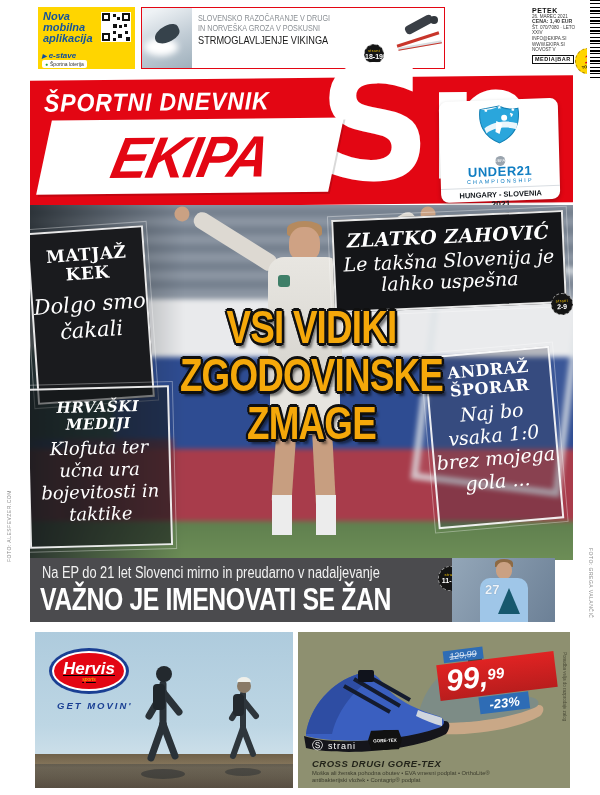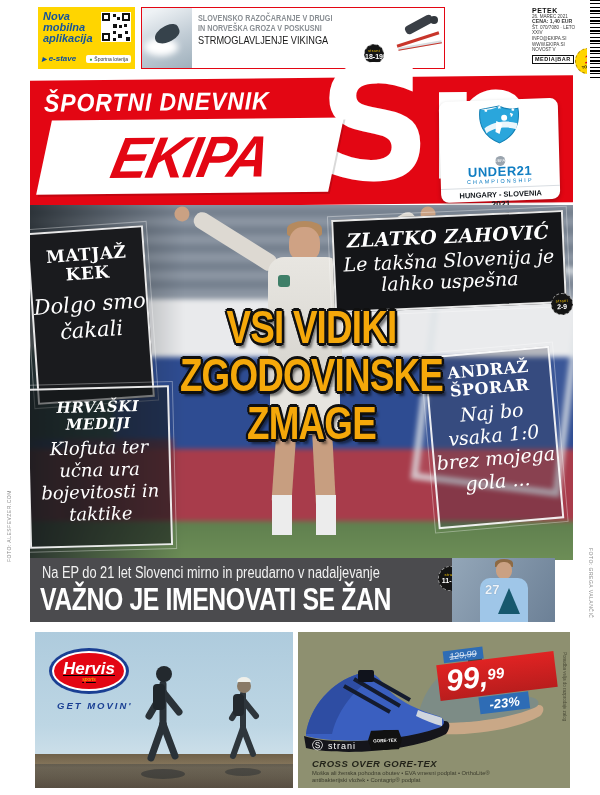--- a/index.html
+++ b/index.html
@@ -6,32 +6,32 @@
   html,body { background:#ffffff; }
   body { font-family:"Liberation Sans", sans-serif; width:600px; height:795px; position:relative; overflow:hidden; }
   .abs { position:absolute; }
   .cx { display:block; transform:scaleX(.8); transform-origin:50% 50%; white-space:nowrap; }
   .cxl { display:block; transform:scaleX(.8); transform-origin:0 50%; white-space:nowrap; }
 
   
   .promo { left:38px; top:7px; width:97px; height:62px; background:#ffd500; padding:4px 5px; }
   .promo-title { color:#14549c; font-weight:bold; font-size:11px; line-height:11px; width:58px; font-style:italic; }
   .qr { position:absolute; right:4px; top:5px; width:30px; height:30px; background:#fff; }
-  .promo-logos { position:absolute; left:4px; right:4px; bottom:3px; height:15px; display:flex; align-items:center; justify-content:space-between; }
+  .promo-logos { position:absolute; left:4px; right:4px; bottom:3px; height:15px; display:flex; align-items:flex-start; justify-content:space-between;flex-direction:column; }
   .estave { color:#0d4da1; font-weight:bold; font-style:italic; font-size:8px; }
   .estave::before { content:"▶"; color:#0d4da1; font-size:6px; margin-right:2px; }
   .loterija { background:#fff; font-size:5px; color:#333; padding:1px 3px; border-radius:2px; }
   .loterija::before { content:"●"; color:#2aa03c; margin-right:2px; font-size:5px; }
 
   .teaser { left:141px; top:7px; width:304px; height:62px; background:#fff; border:1px solid #e30613; display:flex; }
   .crash-thumb { width:50px; height:100%; background:linear-gradient(155deg,#eef2f5 10%,#c2cdd6 55%,#9fb0bc); position:relative; overflow:hidden; }
   .crash-body { position:absolute; left:12px; top:18px; width:26px; height:16px; background:#36424b; border-radius:60% 40% 50% 50%; transform:rotate(-25deg); }
   .crash-spray { position:absolute; left:2px; top:30px; width:34px; height:18px; background:#fff; border-radius:50%; filter:blur(3px); }
   .teaser-text { flex:1; padding:5px 2px 0 6px; }
-  .teaser-kicker { color:#8a8f94; font-size:9px; font-weight:bold; line-height:10px; letter-spacing:0; }
+  .teaser-kicker { color:#8a8f94; font-size:9px; font-weight:normal; line-height:10px; letter-spacing:0; }
   .teaser-bold { color:#1a1a1a; font-size:11.5px; font-weight:normal; line-height:12px; margin-top:1px; }
   .jump-thumb { width:54px; height:100%; position:relative; overflow:hidden; background:#fff; }
   .jump-body { position:absolute; left:14px; top:12px; width:30px; height:9px; background:#3a3f46; border-radius:4px; transform:rotate(-28deg); }
   .jump-head { position:absolute; left:40px; top:8px; width:8px; height:8px; background:#32373d; border-radius:50%; }
   .ski { position:absolute; width:44px; height:3px; background:#c8352b; }
   .ski1 { left:6px; top:30px; transform:rotate(-18deg); }
   .ski2 { left:8px; top:36px; transform:rotate(-10deg); background:#d9dde1; border-bottom:1px solid #c8352b; }
   .page-badge { border-radius:50%; background:#141414; border:1px dashed #8d8d8d; color:#fff; display:flex; flex-direction:column; align-items:center; justify-content:center; line-height:1; }
   .badge-word { font-size:4px; color:#f5c400; letter-spacing:.4px; }
   .badge-pages { font-size:7px; font-weight:bold; }
@@ -405,16 +405,16 @@
       <path d="M120 46 C130 50 140 52 144 54 L144 62 C136 60 126 56 118 52 Z" fill="#cfd6de"></path>
     </g>
   </svg>
   <div class="price-tag">
     <span class="old-price">129,99</span>
     <div class="new-price"><span class="np-main">99,</span><span class="np-sup">99</span></div>
     <span class="discount">-23%</span>
   </div>
   <div class="sal-brand">strani</div>
   <div class="goretex">GORE-TEX</div>
-  <div class="sal-product">CROSS OVER GORE-TEX</div>
+  <div class="sal-product">CROSS DRUGI GORE-TEX</div>
   <div class="sal-details">Moška ali ženska pohodna obutev • EVA vmesni podplat • OrthoLite® antibakterijski vložek • Contagrip® podplat</div>
   <div class="sal-disclaimer">Ponudba velja do razprodaje zalog</div>
 </div>
 
 </body></html>

